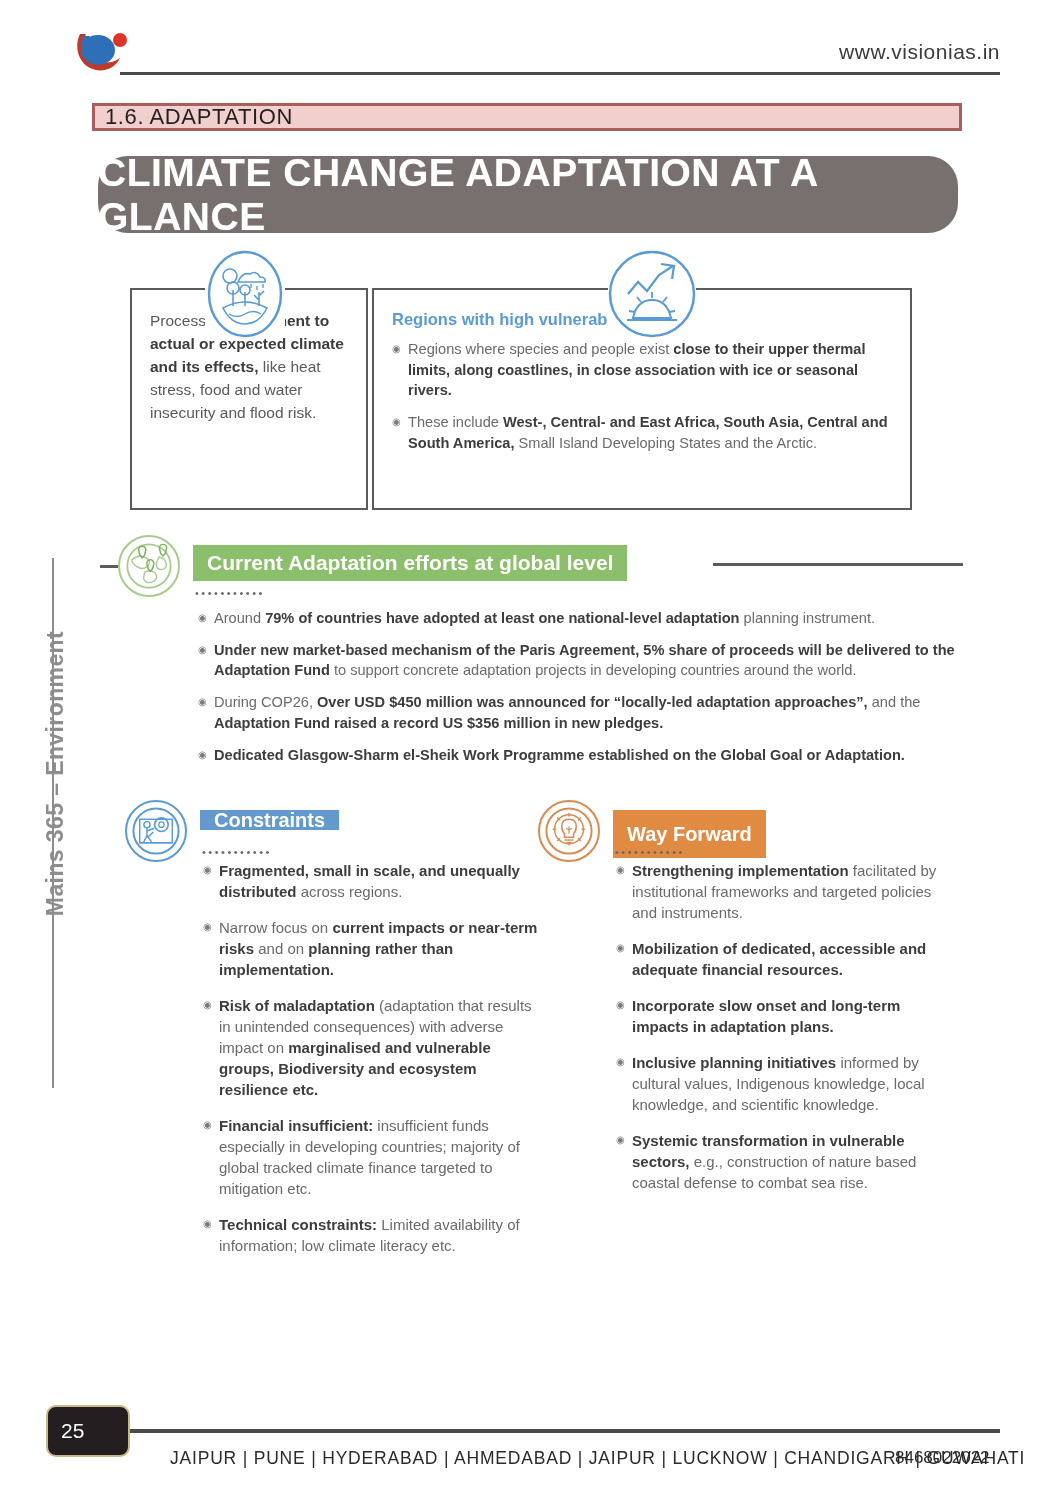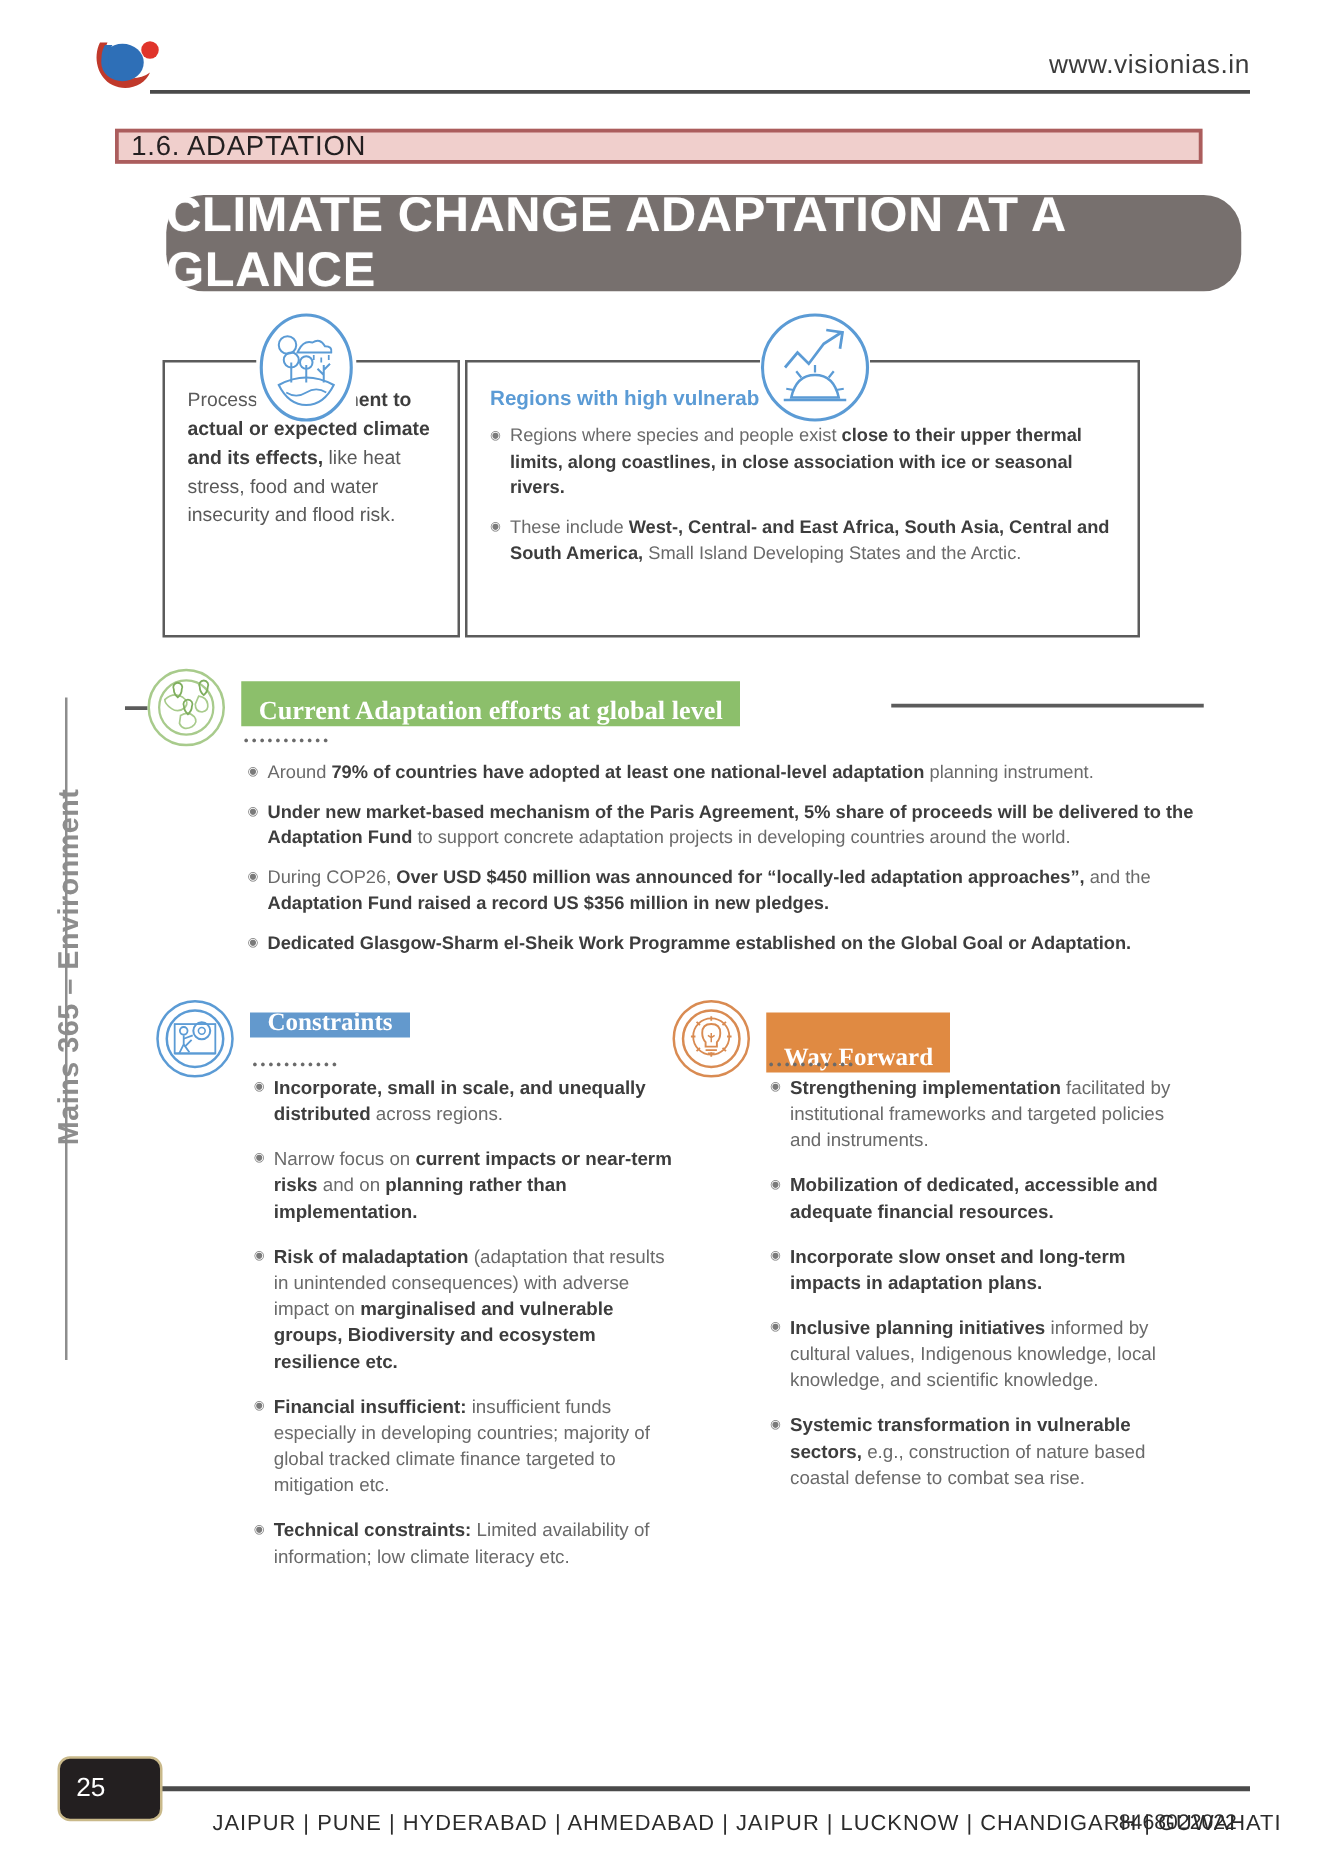--- a/index.html
+++ b/index.html
@@ -32,21 +32,21 @@
   }
   .sec-title span {
     padding-left:10px; font-size:22px; color:#231f20; letter-spacing:.6px;
     font-family:"Liberation Sans", sans-serif; font-weight:400;
   }
 
   
   .banner {
     position:absolute; left:98px; top:156px; width:860px; height:77px;
     background:#77706e; border-radius:30px;
-    display:flex; align-items:center; justify-content:center;margin-left:35px;
+    display:flex; align-items:center; justify-content:center;
   }
   .banner span {
     color:#fff; font-size:39px; font-weight:bold; letter-spacing:.5px;
     font-family:"Liberation Sans", sans-serif;
     text-shadow:0 0 1px rgba(255,255,255,.4);
   }
 
   
   .box {
     position:absolute; border:2px solid #5b5b5b; background:#fff;
@@ -90,23 +90,23 @@
   .glob-wrap { position:absolute; left:118px; top:533px; width:845px; }
   .sec-icon {
     position:absolute; width:62px; height:62px; border-radius:50%;
     display:flex; align-items:center; justify-content:center; background:#fff;
   }
   .sec-icon.green { border:2.5px solid #a8cb8c; left:0; top:2px; }
   .sec-icon.blue  { border:2.5px solid #5b9bd5; left:0; top:2px; }
   .sec-icon.orange{ border:2.5px solid #d98b52; left:0; top:2px; }
 
   .band {
-    position:absolute; height:36px; display:flex; align-items:flex-end;
+    position:absolute; height:36px; display:flex; align-items:center;
     padding:0 14px; font-size:21px; font-weight:bold; color:#fff;
-    font-family:Liberation Serif, serif;
+    font-family:Liberation Sans, sans-serif;
   }
   .band.green  { background:#8cbf6b; left:75px; top:12px; }
   .band.blue   { background:#6399cd; left:75px; top:12px; height:20px; font-size:20px;}
   .band.orange { background:#e08a42; left:75px; top:12px; height:48px; font-size:20px;}
 
   .rule-right {
     position:absolute; height:3px; background:#5b5b5b;
   }
   .rule-left {
     position:absolute; height:3px; background:#5b5b5b; width:18px; left:-18px; top:32px;
@@ -266,21 +266,21 @@
         <circle cx="37" cy="24" r="3" fill="none" stroke="#5b9bd5" stroke-width="1.4"></circle>
         <path d="M28 32 l-6 6" stroke="#5b9bd5" stroke-width="1.6"></path>
         <line x1="13" y1="44" x2="49" y2="44" stroke="#5b9bd5" stroke-width="1.8"></line>
       </svg>
     </div>
     <div class="band blue">
       <span>Constraints</span>
     </div>
     <div class="dots sub">•••••••••••</div>
     <ul class="bl list">
-        <li><b>Incorporate, small in scale, and unequally distributed</b> across regions.</li>
+        <li><b>Fragmented, small in scale, and unequally distributed</b> across regions.</li>
         <li>Narrow focus on <b>current impacts or near-term risks</b> and on <b>planning rather than implementation.</b></li>
         <li><b>Risk of maladaptation</b> (adaptation that results in unintended consequences) with adverse impact on <b>marginalised and vulnerable groups, Biodiversity and ecosystem resilience etc.</b></li>
         <li><b>Financial insufficient:</b> insufficient funds especially in developing countries; majority of global tracked climate finance targeted to mitigation etc.</li>
         <li><b>Technical constraints:</b> Limited availability of information; low climate literacy etc.</li>
       </ul>
   </div>
 
   <div class="col col-right">
     <div class="sec-icon orange">
       <svg viewBox="0 0 62 62" width="56" height="56">

